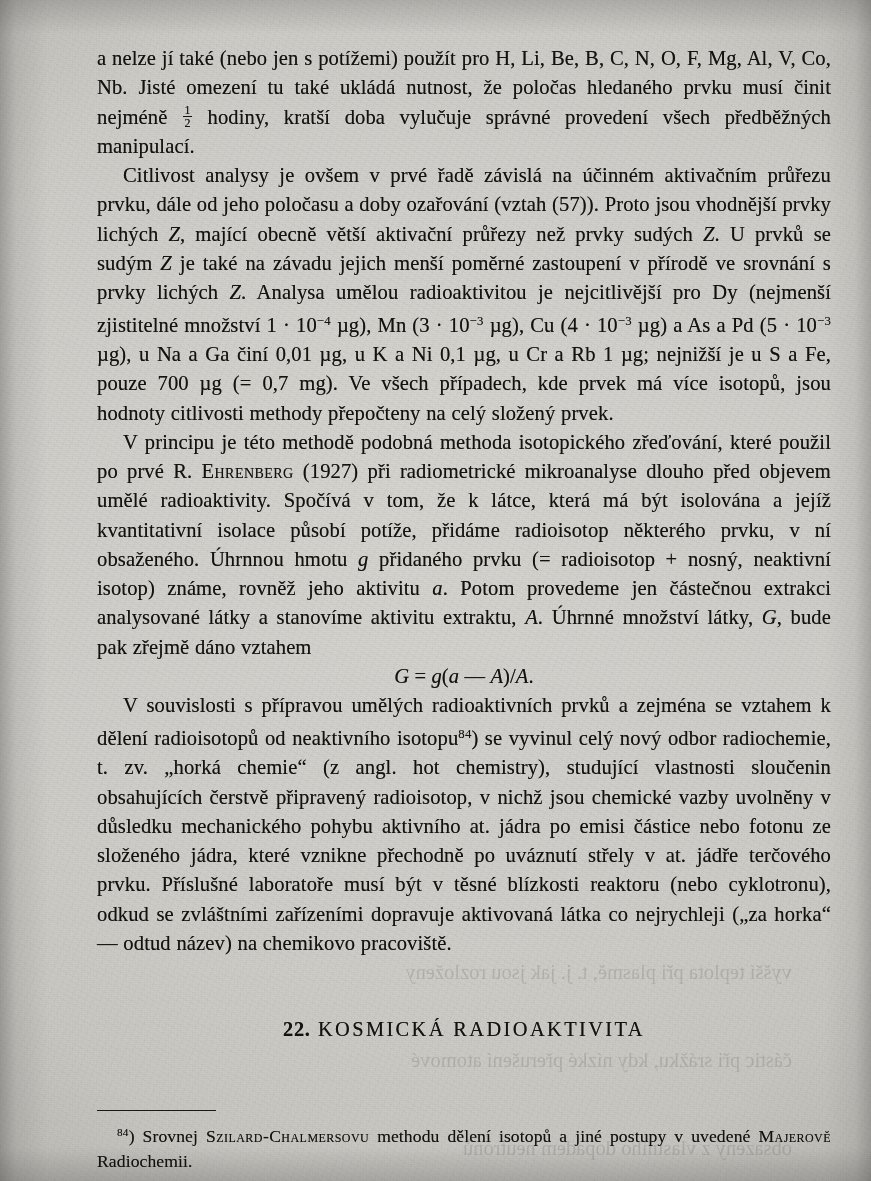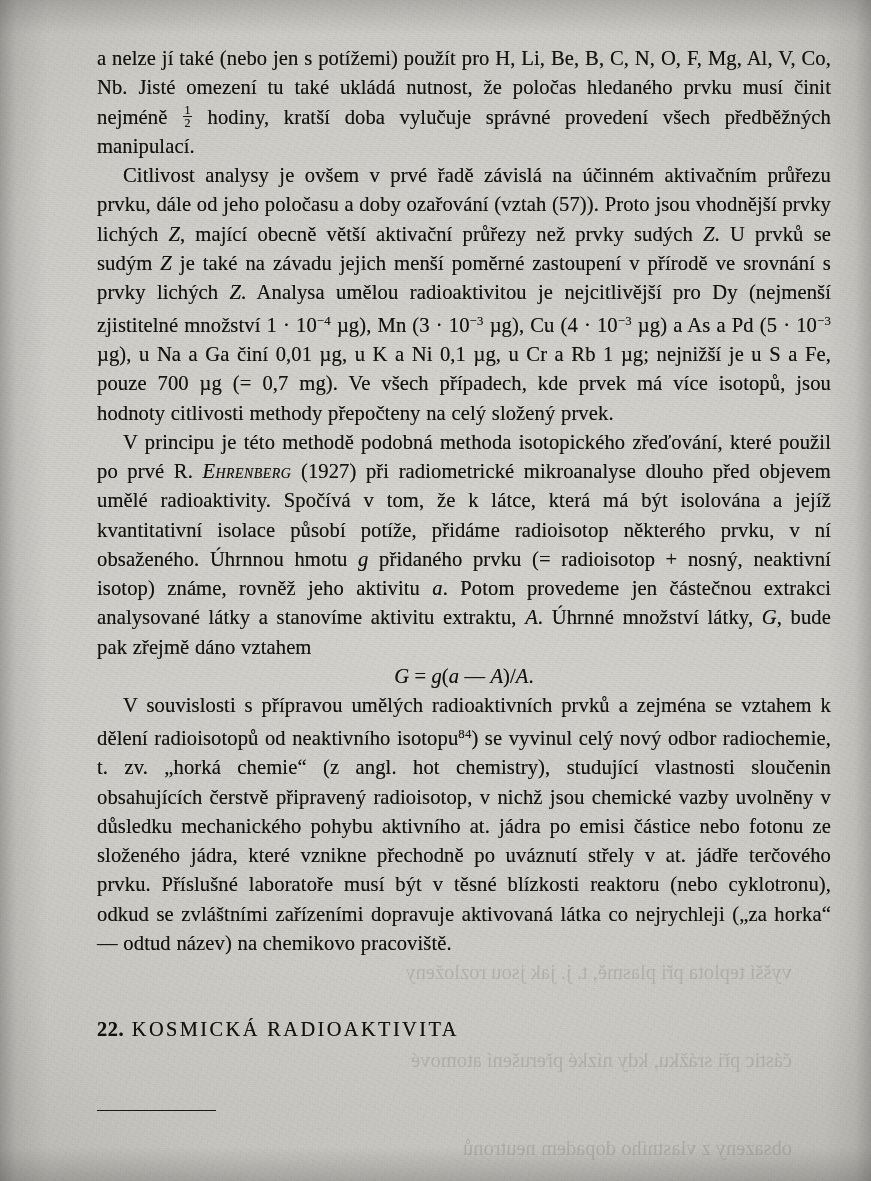--- a/index.html
+++ b/index.html
@@ -100,21 +100,20 @@
     letter-spacing: .1px;
     text-shadow: 0 0 .55px rgba(20,18,15,.55);
     text-align: center;
   }
 
   i, .it { font-style: italic; }
 
   .smallcaps {
     font-variant: small-caps;
     letter-spacing: .45px;
-    font-style: italic;
   }
 
   sup.exp {
     font-size: .62em;
     vertical-align: .52em;
     letter-spacing: .2px;
   }
 
   .frac {
     display: inline-block;
@@ -129,21 +128,21 @@
     display: block;
     border-top: 1.1px solid #14120f;
     padding: 0 1px;
   }
 
   h2.section-heading {
     margin: 0;
     font-size: 20.4px;
     line-height: 29px;
     font-weight: normal;
-    text-align: left;
+    text-align: center;
     letter-spacing: 2.4px;
     text-shadow: 0 0 .6px rgba(20,18,15,.6);
   }
   h2.section-heading .num {
     font-weight: bold;
     letter-spacing: .6px;
   }
 
   .spacer-before-heading { height: 57px; }
   .spacer-after-heading  { height: 35px; }
@@ -202,20 +201,21 @@
 
     <h2 class="section-heading"><span class="num">22.</span>&nbsp;<span>KOSMICKÁ RADIOAKTIVITA</span></h2>
 
     <div class="spacer-after-heading"></div>
 
 
   </div>
 
   <div class="footnote-zone">
     <div class="footnote-rule"></div>
+    <p class="footnote"><sup class="exp">84</sup><span>) Srovnej </span><span class="smallcaps">Szilard-Chalmersovu</span><span> methodu dělení isotopů a jiné postupy v uvedené </span><span class="smallcaps">Majerově</span><span> Radiochemii.</span></p>
   </div>
 
   <div class="grain"></div>
   <div class="grain2"></div>
   <div class="vignette"></div>
   <div class="edge-dark"></div>
 
 </div>
 
 </body></html>

